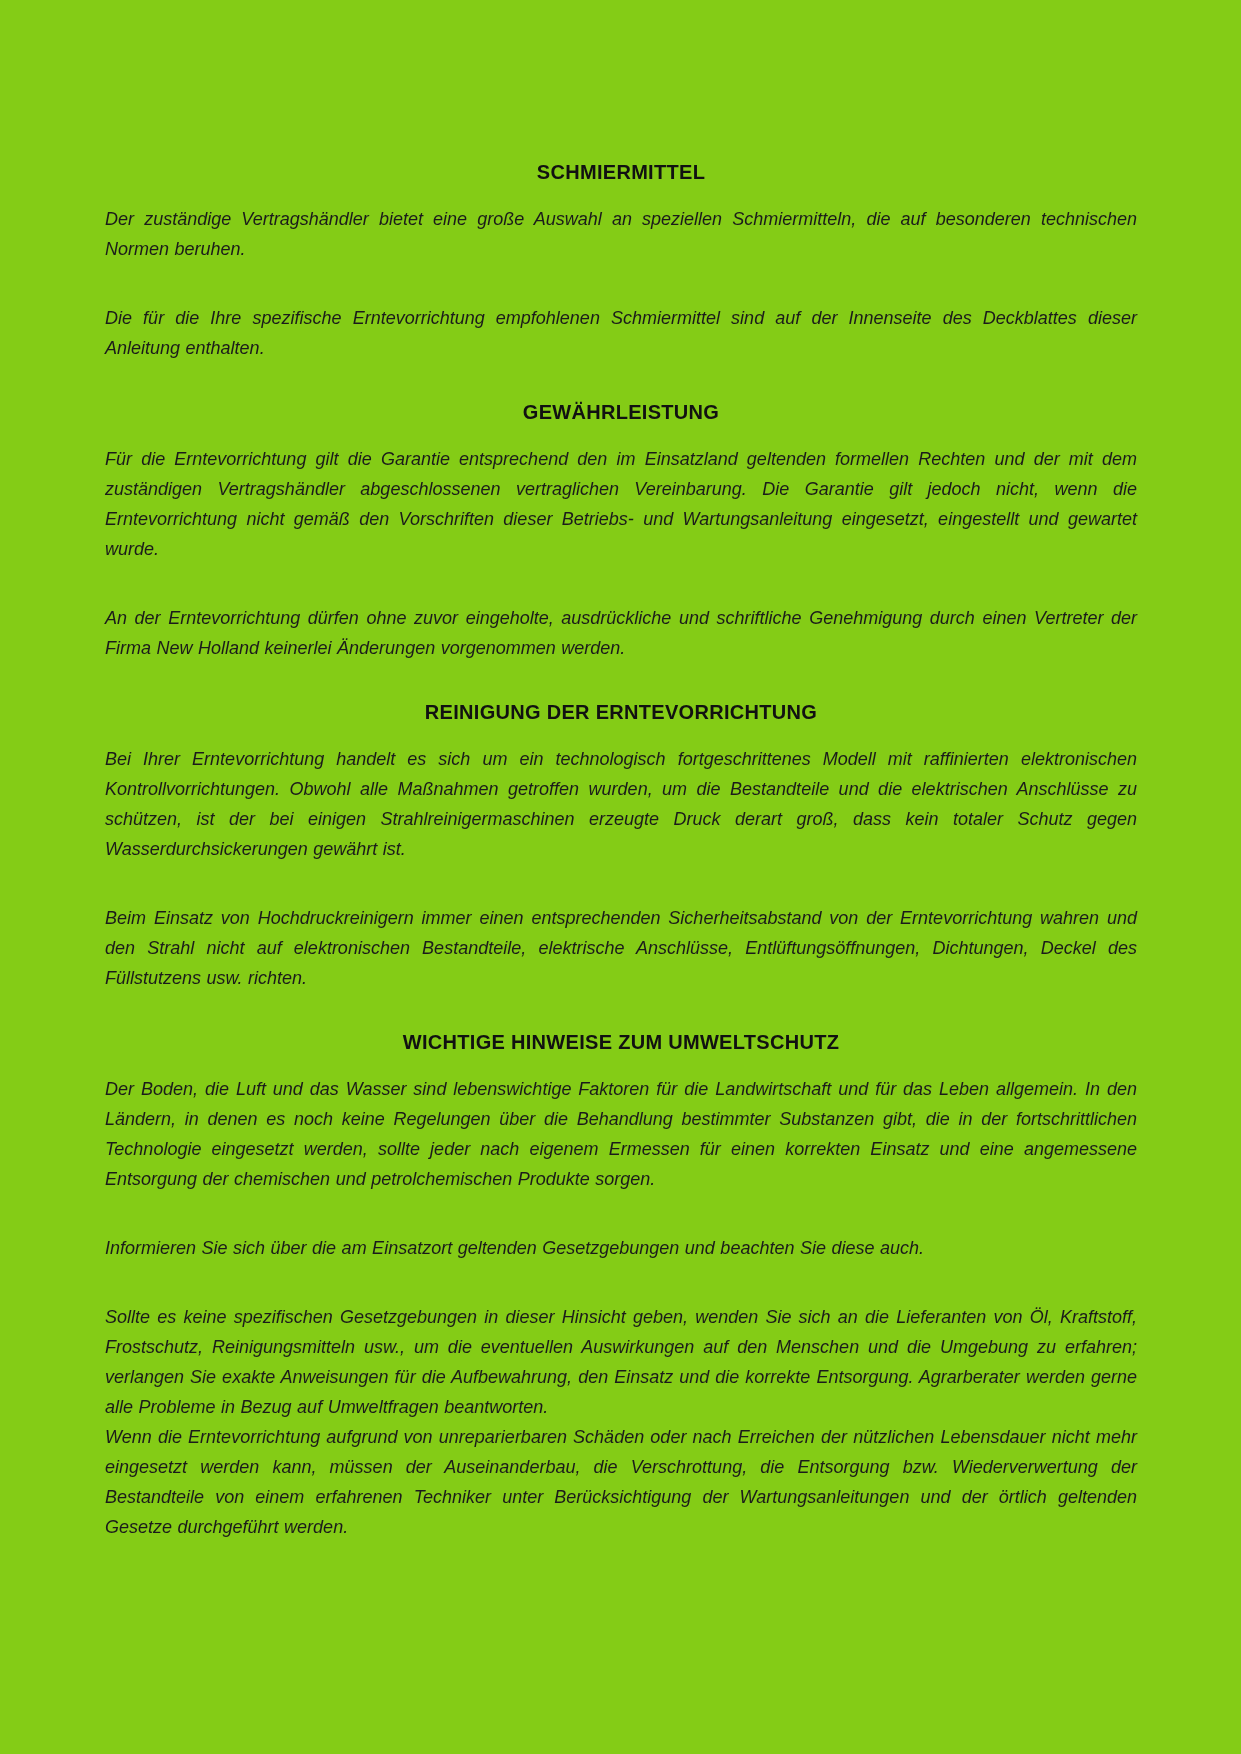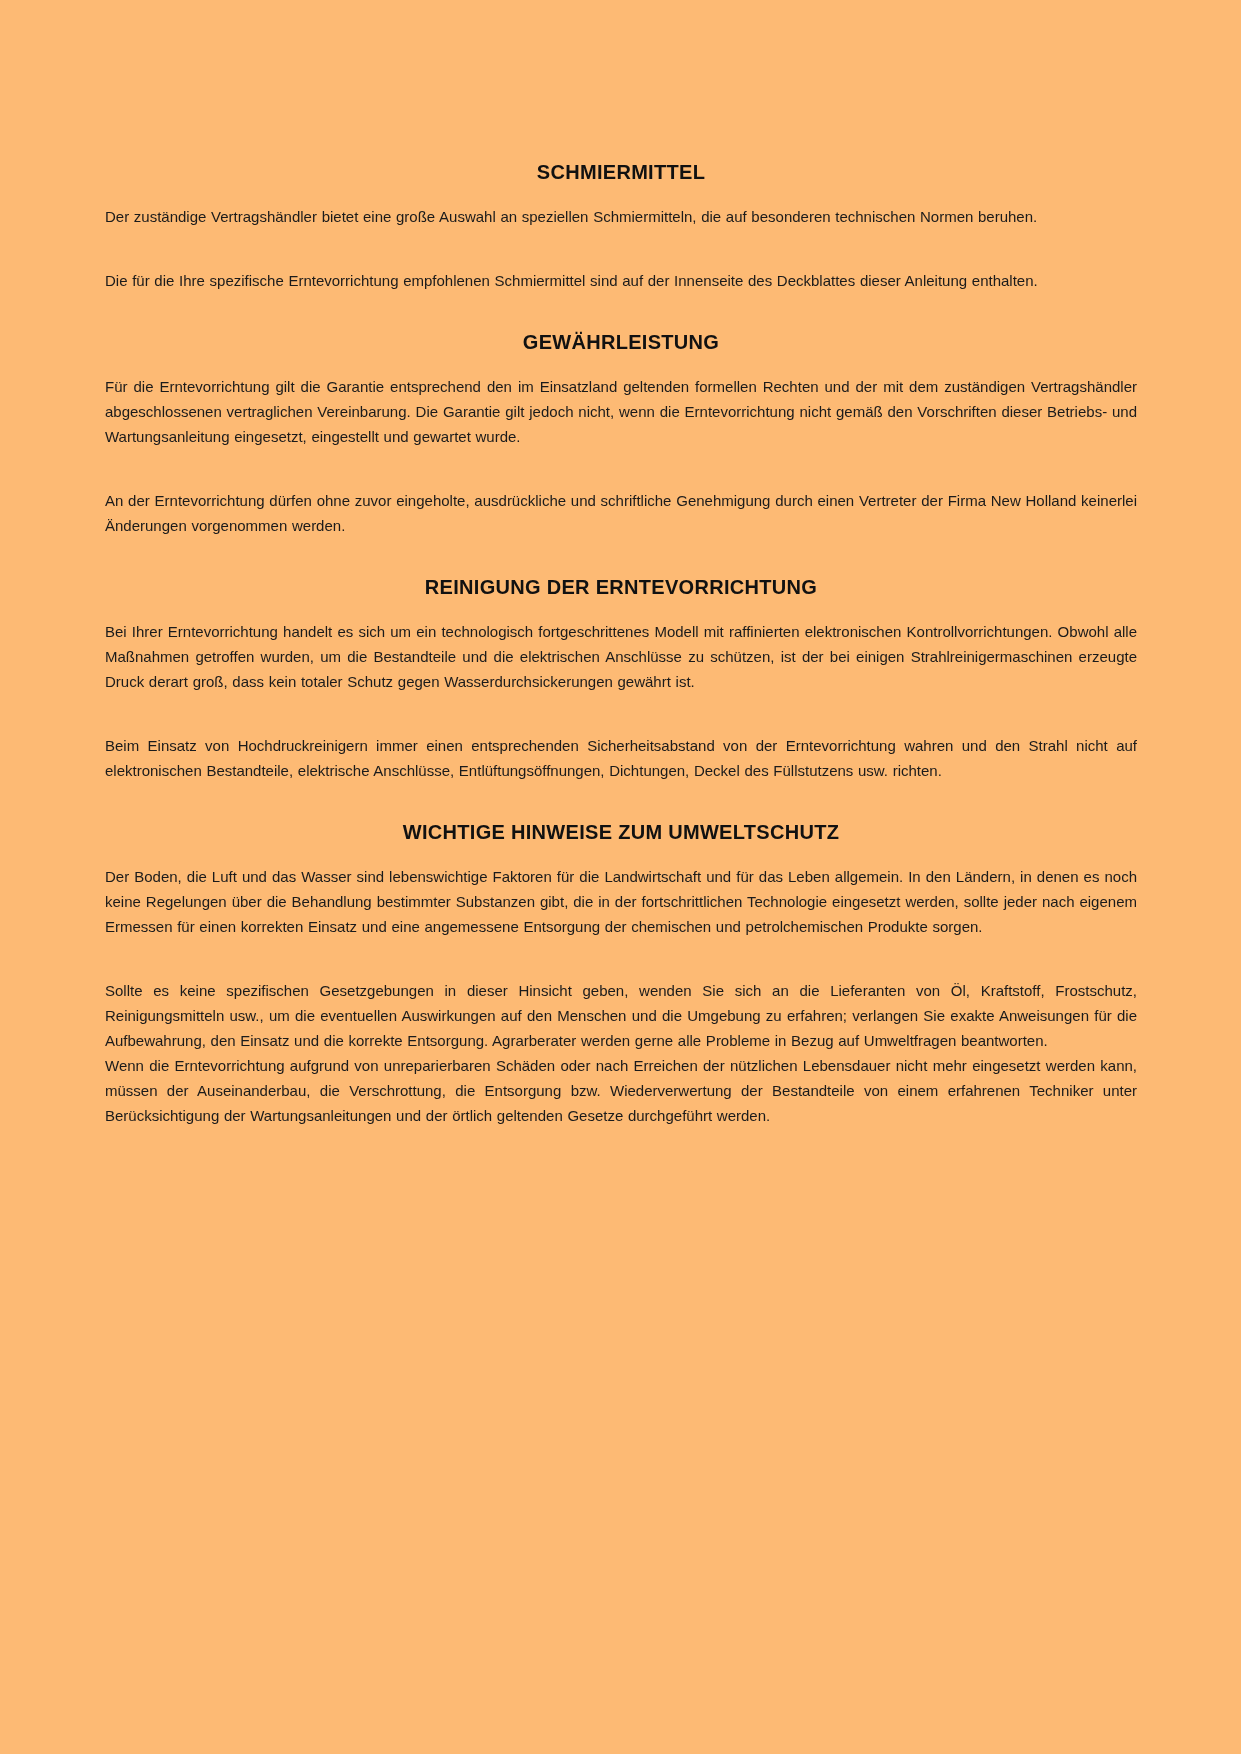--- a/index.html
+++ b/index.html
@@ -12,41 +12,42 @@
     height: 1754px;
     font-family: "Liberation Sans", "DejaVu Sans", sans-serif;
     color: #1b1b1b;
     overflow: hidden;
   }
   .page {
     box-sizing: border-box;
     width: 1241px;
     height: 1754px;
     padding: 160px 104px 0 105px;
-    background: #fdba74;
+    background: #84cc16;
   }
   .section-heading {
     font-size: 20px;
     line-height: 24px;
     font-weight: 700;
     text-align: center;
     letter-spacing: 0.3px;
     margin: 37px 0 20px 0;
     color: #111111;
   }
   .section:first-child .section-heading {
     margin-top: 0;
   }
   .para {
-    font-size: 15px;
-    line-height: 25px;
+    font-size: 18px;
+    line-height: 30px;
     text-align: justify;
     margin: 0 0 39px 0;
     color: #1b1b1b;
     word-spacing: 0.5px;
+    font-style: italic;
   }
   .para:last-child {
     margin-bottom: 0;
   }
 </style>
 </head>
 <body>
 
 <div class="page">
 
@@ -64,20 +65,21 @@
 
   <div class="section">
     <div class="section-heading">REINIGUNG DER ERNTEVORRICHTUNG</div>
     <p class="para">Bei Ihrer Erntevorrichtung handelt es sich um ein technologisch fortgeschrittenes Modell mit raffinierten elektronischen Kontrollvorrichtungen. Obwohl alle Maßnahmen getroffen wurden, um die Bestandteile und die elektrischen Anschlüsse zu schützen, ist der bei einigen Strahlreinigermaschinen erzeugte Druck derart groß, dass kein totaler Schutz gegen Wasserdurchsickerungen gewährt ist.</p>
     <p class="para">Beim Einsatz von Hochdruckreinigern immer einen entsprechenden Sicherheitsabstand von der Erntevorrichtung wahren und den Strahl nicht auf elektronischen Bestandteile, elektrische Anschlüsse, Entlüftungsöffnungen, Dichtungen, Deckel des Füllstutzens usw. richten.</p>
   </div>
 
   <div class="section">
     <div class="section-heading">WICHTIGE HINWEISE ZUM UMWELTSCHUTZ</div>
     <p class="para">Der Boden, die Luft und das Wasser sind lebenswichtige Faktoren für die Landwirtschaft und für das Leben allgemein. In den Ländern, in denen es noch keine Regelungen über die Behandlung bestimmter Substanzen gibt, die in der fortschrittlichen Technologie eingesetzt werden, sollte jeder nach eigenem Ermessen für einen korrekten Einsatz und eine angemessene Entsorgung der chemischen und petrolchemischen Produkte sorgen.</p>
+    <p class="para">Informieren Sie sich über die am Einsatzort geltenden Gesetzgebungen und beachten Sie diese auch.</p>
     <p class="para">Sollte es keine spezifischen Gesetzgebungen in dieser Hinsicht geben, wenden Sie sich an die Lieferanten von Öl, Kraftstoff, Frostschutz, Reinigungsmitteln usw., um die eventuellen Auswirkungen auf den Menschen und die Umgebung zu erfahren; verlangen Sie exakte Anweisungen für die Aufbewahrung, den Einsatz und die korrekte Entsorgung. Agrarberater werden gerne alle Probleme in Bezug auf Umweltfragen beantworten.</p>
   </div>
 
   <div class="section">
     <p class="para">Wenn die Erntevorrichtung aufgrund von unreparierbaren Schäden oder nach Erreichen der nützlichen Lebensdauer nicht mehr eingesetzt werden kann, müssen der Auseinanderbau, die Verschrottung, die Entsorgung bzw. Wiederverwertung der Bestandteile von einem erfahrenen Techniker unter Berücksichtigung der Wartungsanleitungen und der örtlich geltenden Gesetze durchgeführt werden.</p>
   </div>
 
 </div>
 
 </body></html>

